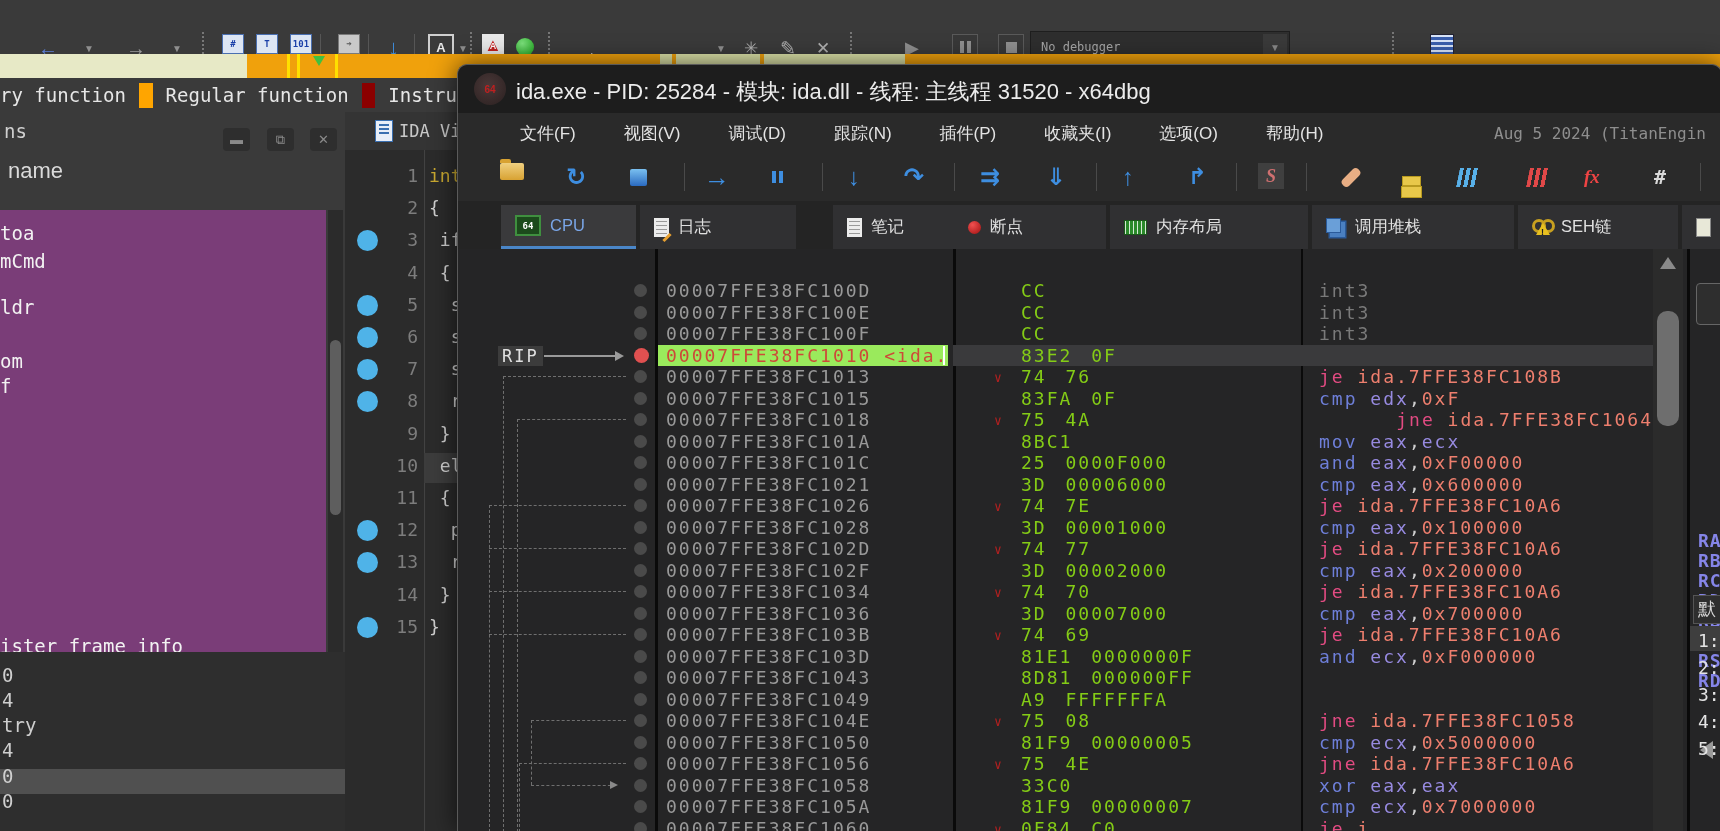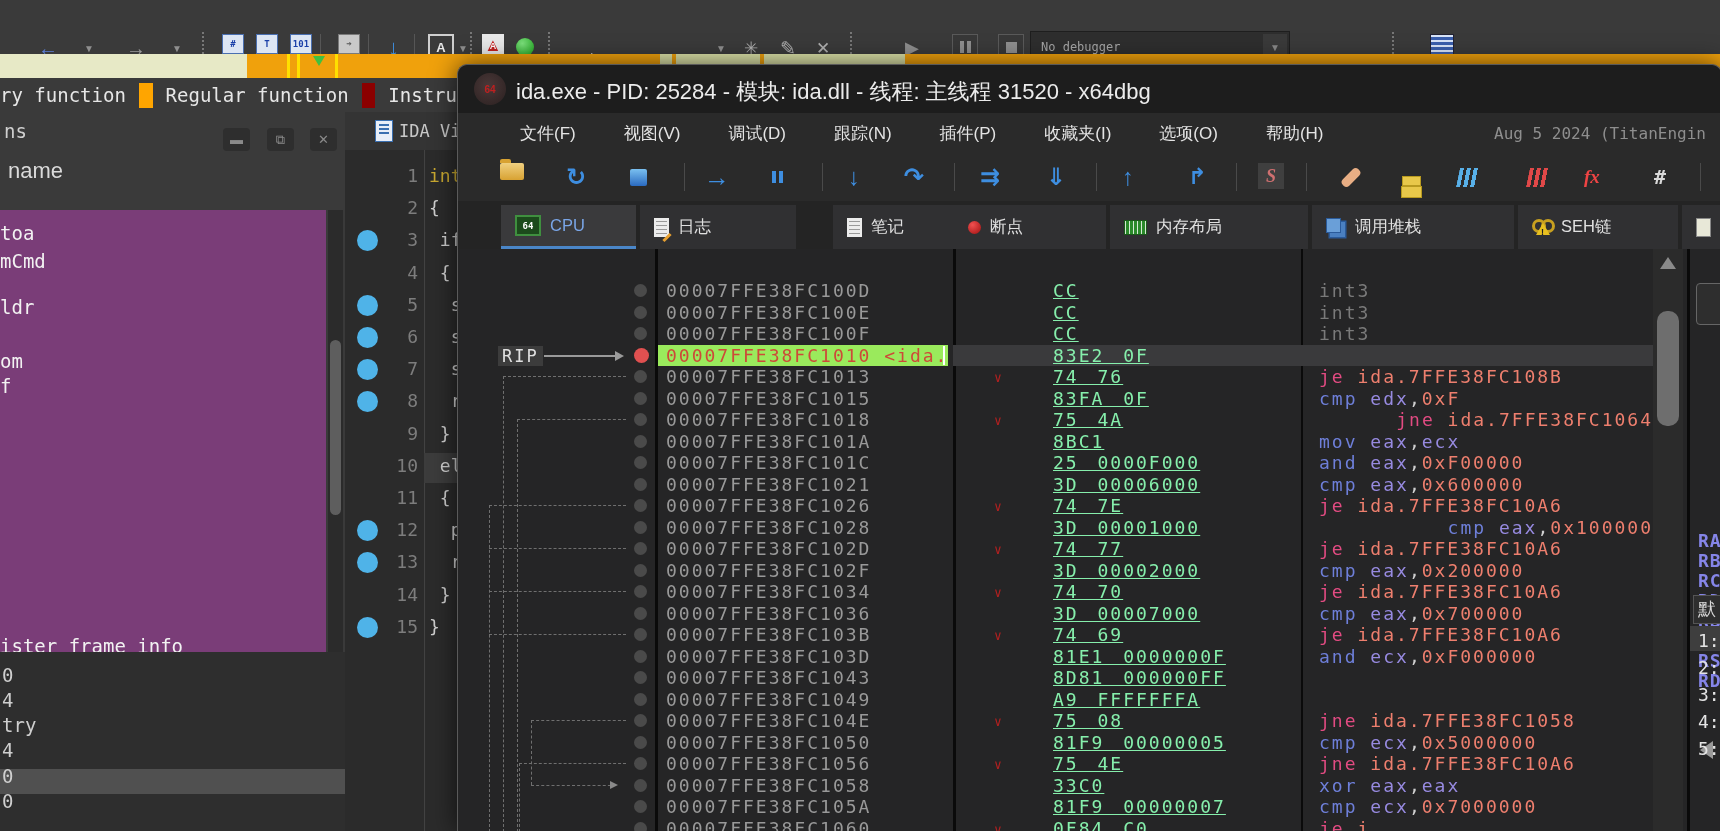--- a/index.html
+++ b/index.html
@@ -136,21 +136,21 @@
   .i-part{width:13px;height:17px;background:#e8e8d8;border:1px solid #888;}
 
   
   #dbg-body{position:absolute;left:0;top:184px;width:100%;height:583px;background:#252526;}
   .colborder{position:absolute;top:0;bottom:0;background:#0a0a0a;}
   .drow{position:absolute;left:0;width:1195px;height:21.5px;font-family:"DejaVu Sans Mono",monospace;
     font-size:18px;letter-spacing:2px;line-height:21.5px;white-space:pre;}
   .drow .dot{position:absolute;left:176px;top:4px;width:13px;height:13px;border-radius:50%;background:#4a4a4a;}
   .drow .dot.rip{background:#e05050;width:15px;height:15px;top:3px;}
   .drow .addr{position:absolute;left:208px;color:#999;}
-  .drow .bytes{position:absolute;left:595px;color:#86efac;word-spacing:6px;text-decoration:underline;}
+  .drow .bytes{position:absolute;left:563px;color:#84cc16;word-spacing:6px;}
   .drow .chev{position:absolute;left:536px;color:#b02020;font-size:13px;letter-spacing:0;top:1px;}
   .drow .instr{position:absolute;left:861px;width:334px;overflow:hidden;}
   .rowhl{position:absolute;left:495px;width:700px;height:21.5px;background:#3a3a3c;}
   .addrsel{position:absolute;left:200px;width:290px;height:21.5px;background:#9aea5c;}
   .addrsel .caret{position:absolute;right:3px;top:1px;bottom:1px;width:2px;background:#fff;}
   .t-b{color:#6e7fd9;} .t-j{color:#e24b82;} .t-g{color:#7a7a7a;} .t-r{color:#978ae0;}
   .t-n{color:#ee7f6e;} .t-p{color:#d0d0d0;} .t-m{color:#d8d8d8;}
   .addr.sel{color:#cd4a38;}
 
   
@@ -451,21 +451,21 @@
           <div class="caret"></div>
         </div>
         <div class="drow" style="top: 279.5px;"><span class="dot rip"></span><span class="addr sel">00007FFE38FC1010 &lt;ida.</span><span class="bytes">83E2 0F</span></div>
         <div class="drow" style="top: 301px;"><span class="dot"></span><span class="addr">00007FFE38FC1013</span><span class="chev">∨</span><span class="bytes">74 76</span><span class="instr"><span class="t-j">je </span><span class="t-n">ida.7FFE38FC108B</span></span></div>
         <div class="drow" style="top: 322.5px;"><span class="dot"></span><span class="addr">00007FFE38FC1015</span><span class="bytes">83FA 0F</span><span class="instr"><span class="t-b">cmp </span><span class="t-r">edx</span><span class="t-p">,</span><span class="t-n">0xF</span></span></div>
         <div class="drow" style="top: 344px; text-align: right;"><span class="dot"></span><span class="addr">00007FFE38FC1018</span><span class="chev">∨</span><span class="bytes">75 4A</span><span class="instr"><span class="t-j">jne </span><span class="t-n">ida.7FFE38FC1064</span></span></div>
         <div class="drow" style="top: 365.5px;"><span class="dot"></span><span class="addr">00007FFE38FC101A</span><span class="bytes">8BC1</span><span class="instr"><span class="t-b">mov </span><span class="t-r">eax</span><span class="t-p">,</span><span class="t-r">ecx</span></span></div>
         <div class="drow" style="top: 387px;"><span class="dot"></span><span class="addr">00007FFE38FC101C</span><span class="bytes">25 0000F000</span><span class="instr"><span class="t-b">and </span><span class="t-r">eax</span><span class="t-p">,</span><span class="t-n">0xF00000</span></span></div>
         <div class="drow" style="top: 408.5px;"><span class="dot"></span><span class="addr">00007FFE38FC1021</span><span class="bytes">3D 00006000</span><span class="instr"><span class="t-b">cmp </span><span class="t-r">eax</span><span class="t-p">,</span><span class="t-n">0x600000</span></span></div>
         <div class="drow" style="top: 430px;"><span class="dot"></span><span class="addr">00007FFE38FC1026</span><span class="chev">∨</span><span class="bytes">74 7E</span><span class="instr"><span class="t-j">je </span><span class="t-n">ida.7FFE38FC10A6</span></span></div>
-        <div class="drow" style="top: 451.5px; text-align: right;"><span class="dot"></span><span class="addr">00007FFE38FC1028</span><span class="bytes">3D 00001000</span><span class="instr"><span class="t-b">cmp </span><span class="t-r">eax</span><span class="t-p">,</span><span class="t-n">0x100000</span></span></div>
+        <div class="drow" style="top: 451.5px;"><span class="dot"></span><span class="addr">00007FFE38FC1028</span><span class="bytes">3D 00001000</span><span class="instr"><span class="t-b">cmp </span><span class="t-r">eax</span><span class="t-p">,</span><span class="t-n">0x100000</span></span></div>
         <div class="drow" style="top: 473px;"><span class="dot"></span><span class="addr">00007FFE38FC102D</span><span class="chev">∨</span><span class="bytes">74 77</span><span class="instr"><span class="t-j">je </span><span class="t-n">ida.7FFE38FC10A6</span></span></div>
         <div class="drow" style="top: 494.5px;"><span class="dot"></span><span class="addr">00007FFE38FC102F</span><span class="bytes">3D 00002000</span><span class="instr"><span class="t-b">cmp </span><span class="t-r">eax</span><span class="t-p">,</span><span class="t-n">0x200000</span></span></div>
         <div class="drow" style="top: 516px;"><span class="dot"></span><span class="addr">00007FFE38FC1034</span><span class="chev">∨</span><span class="bytes">74 70</span><span class="instr"><span class="t-j">je </span><span class="t-n">ida.7FFE38FC10A6</span></span></div>
         <div class="drow" style="top: 537.5px;"><span class="dot"></span><span class="addr">00007FFE38FC1036</span><span class="bytes">3D 00007000</span><span class="instr"><span class="t-b">cmp </span><span class="t-r">eax</span><span class="t-p">,</span><span class="t-n">0x700000</span></span></div>
         <div class="drow" style="top: 559px;"><span class="dot"></span><span class="addr">00007FFE38FC103B</span><span class="chev">∨</span><span class="bytes">74 69</span><span class="instr"><span class="t-j">je </span><span class="t-n">ida.7FFE38FC10A6</span></span></div>
         <div class="drow" style="top: 580.5px;"><span class="dot"></span><span class="addr">00007FFE38FC103D</span><span class="bytes">81E1 0000000F</span><span class="instr"><span class="t-b">and </span><span class="t-r">ecx</span><span class="t-p">,</span><span class="t-n">0xF000000</span></span></div>
         <div class="drow" style="top: 602px;"><span class="dot"></span><span class="addr">00007FFE38FC1043</span><span class="bytes">8D81 000000FF</span></div>
         <div class="drow" style="top: 623.5px;"><span class="dot"></span><span class="addr">00007FFE38FC1049</span><span class="bytes">A9 FFFFFFFA</span></div>
         <div class="drow" style="top: 645px;"><span class="dot"></span><span class="addr">00007FFE38FC104E</span><span class="chev">∨</span><span class="bytes">75 08</span><span class="instr"><span class="t-j">jne </span><span class="t-n">ida.7FFE38FC1058</span></span></div>
         <div class="drow" style="top: 666.5px;"><span class="dot"></span><span class="addr">00007FFE38FC1050</span><span class="bytes">81F9 00000005</span><span class="instr"><span class="t-b">cmp </span><span class="t-r">ecx</span><span class="t-p">,</span><span class="t-n">0x5000000</span></span></div>

